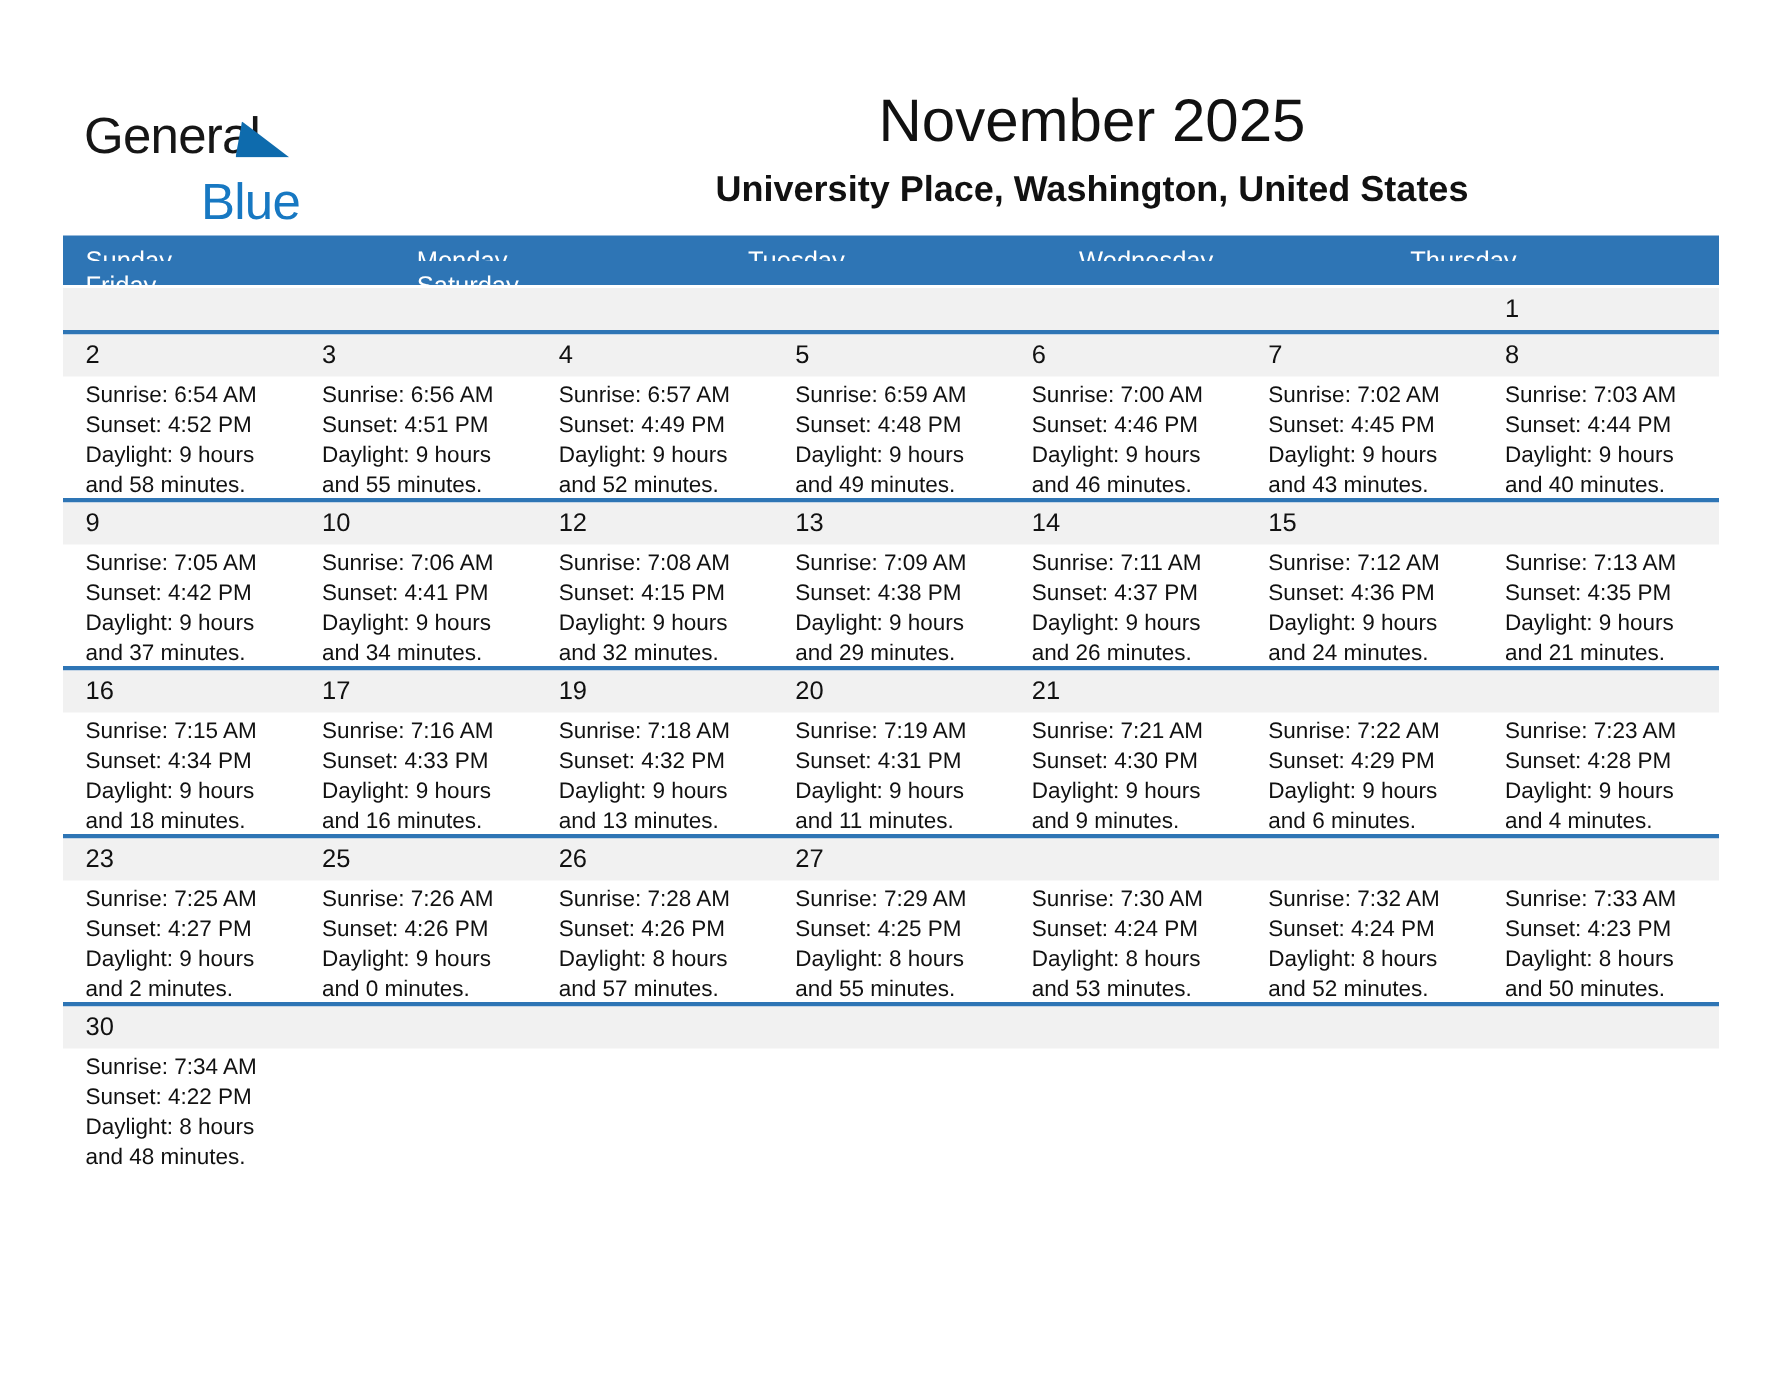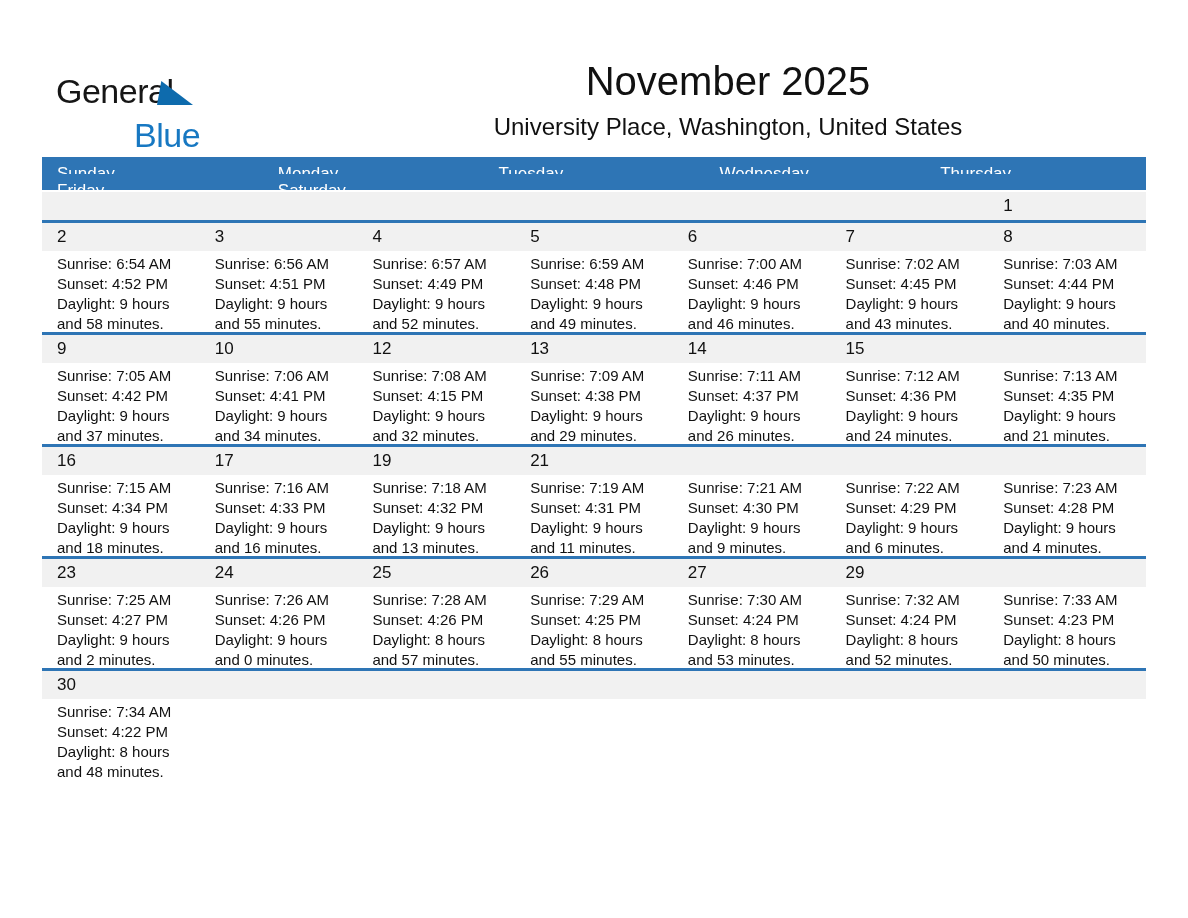--- a/index.html
+++ b/index.html
@@ -24,21 +24,21 @@
     clip-path: polygon(12% 0, 100% 100%, 0 100%);
   }
   .logo-blue {
     position: absolute; left: 78px; top: 44px;
     font-size: 34px; letter-spacing: -0.5px; color: var(--logo-text-blue, #1778C2);
   }
   .titles {
     position: absolute; right: 60px; top: 56px; text-align: center; width: 800px;
   }
   .main-title { font-size: 40px; font-weight: 400; color: #111; line-height: 50px; }
-  .sub-title  { font-size: 24px; font-weight: 400; color: #111; line-height: 30px; margin-top: 6px; }
+  .sub-title  { font-size: 24px; font-weight: 700; color: #111; line-height: 30px; margin-top: 6px; }
 
   
   .calendar { position: absolute; left: 42px; top: 157px; width: 1104px; }
   .cal-head {
     display: grid; grid-template-columns: repeat(5, 1fr);
     background: var(--header-blue, #2E75B5); height: 33px;
   }
   .cal-head .cell {
     color: #ffffff; font-size: 17px; line-height: 33px;
     padding-left: 15px; overflow: hidden; white-space: nowrap;
@@ -174,20 +174,21 @@
 Sunset: 4:35 PM
 Daylight: 9 hours
 and 21 minutes.</div>
         </div>
       </div>
       <div class="week">
         <div class="numbers">
           <div class="cell num">16</div>
           <div class="cell num">17</div>
           <div class="cell num">19</div>
+          <div class="cell num">20</div>
           <div class="cell num">21</div>
         </div>
         <div class="details">
           <div class="cell det">Sunrise: 7:15 AM
 Sunset: 4:34 PM
 Daylight: 9 hours
 and 18 minutes.</div>
           <div class="cell det">Sunrise: 7:16 AM
 Sunset: 4:33 PM
 Daylight: 9 hours
@@ -210,25 +211,23 @@
 and 6 minutes.</div>
           <div class="cell det">Sunrise: 7:23 AM
 Sunset: 4:28 PM
 Daylight: 9 hours
 and 4 minutes.</div>
         </div>
       </div>
       <div class="week">
         <div class="numbers">
           <div class="cell num">23</div>
-          <div class="cell num">24</div>
           <div class="cell num">25</div>
           <div class="cell num">26</div>
           <div class="cell num">27</div>
-          <div class="cell num">29</div>
         </div>
         <div class="details">
           <div class="cell det">Sunrise: 7:25 AM
 Sunset: 4:27 PM
 Daylight: 9 hours
 and 2 minutes.</div>
           <div class="cell det">Sunrise: 7:26 AM
 Sunset: 4:26 PM
 Daylight: 9 hours
 and 0 minutes.</div>

